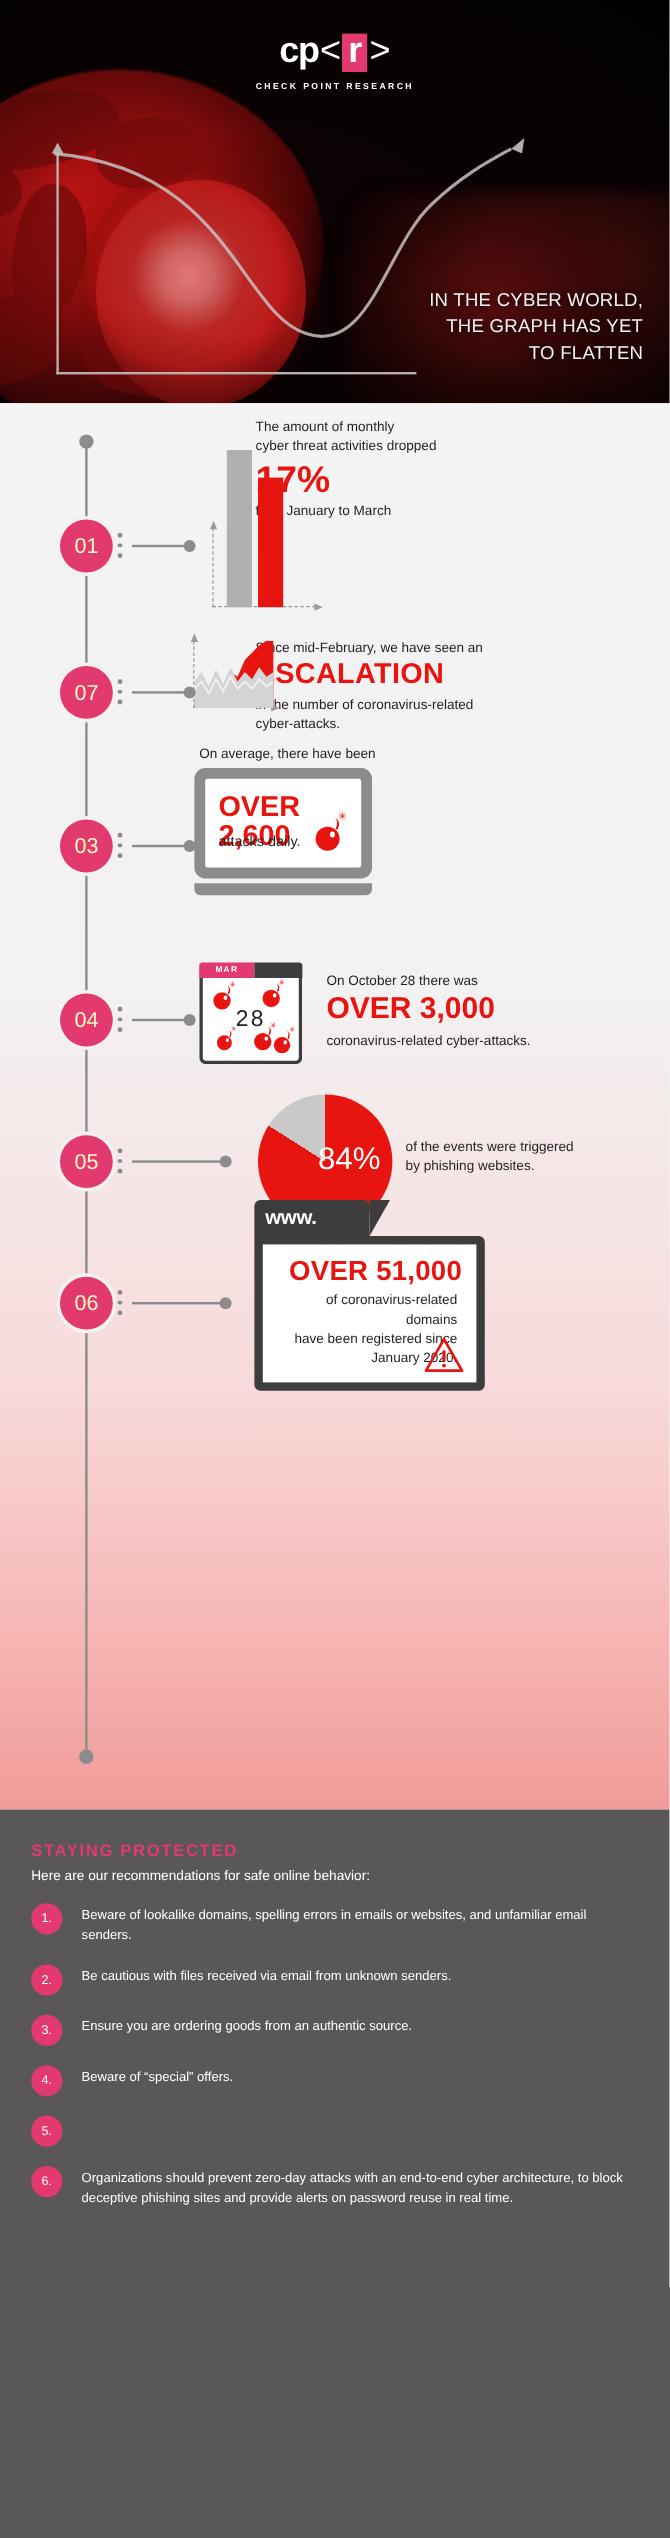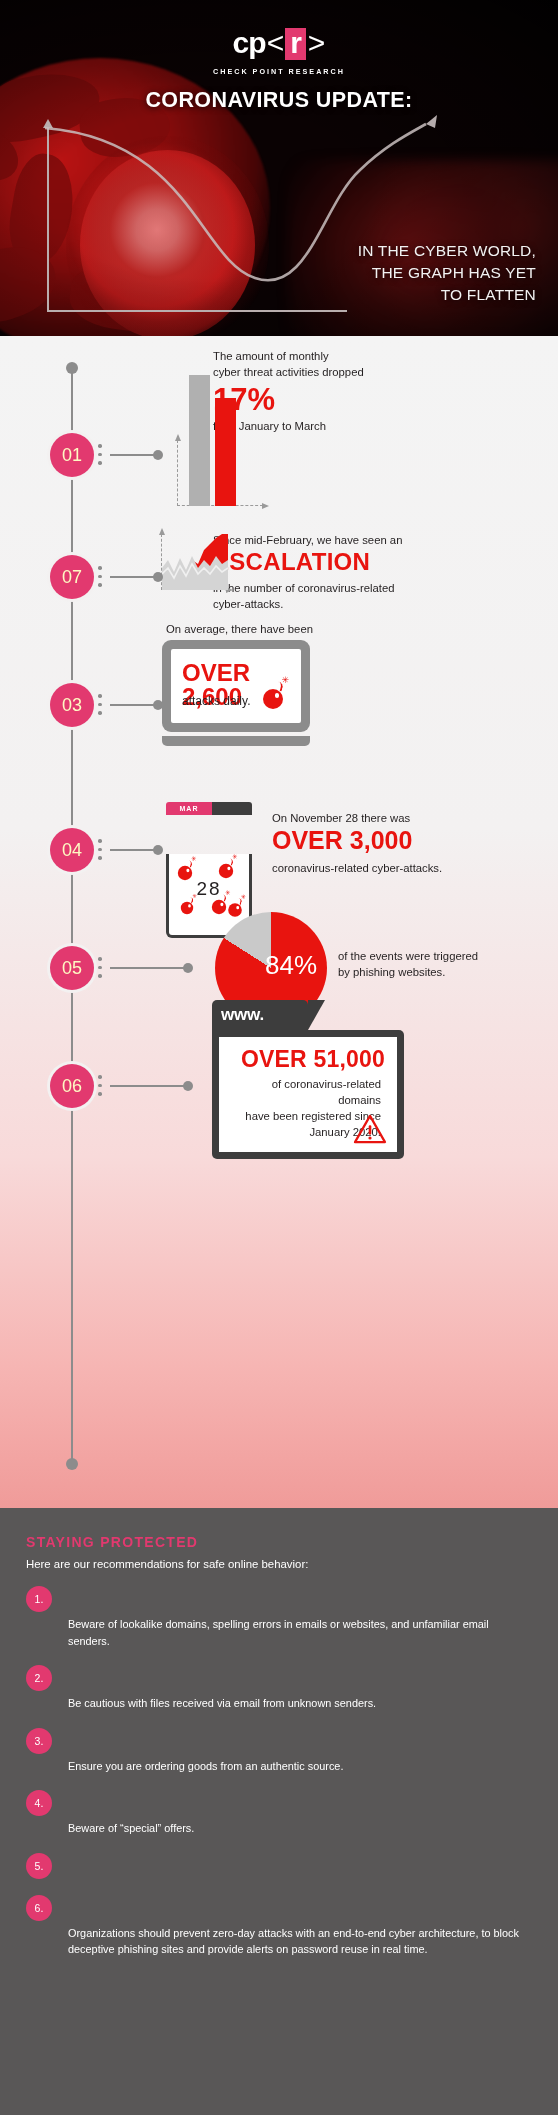--- a/index.html
+++ b/index.html
@@ -150,21 +150,21 @@
   .laptop .screen { width:100%; height:100%; background:#fff; border-radius:2px; position:relative; }
   .laptop .base { width:148px; height:10px; background:#8c8c8c; border-radius:0 0 5px 5px; margin-top:4px;}
 
   
   .cal { position:absolute; width:86px; }
   .cal .topbar{ position:relative; height:13px; }
   .cal .tabpink{ position:absolute; left:0; top:0; width:46px; height:13px; background:#e2396f;
      color:#fff; font-size:7px; font-weight:700; letter-spacing:1px; display:flex; align-items:center; justify-content:center;
      border-radius:3px 0 0 0;}
   .cal .tabdark{ position:absolute; left:46px; top:0; width:40px; height:13px; background:#3d3d3d; border-radius:0 3px 0 0;}
-  .cal .body{ border:3.5px solid #3d3d3d; border-top:none; background:#fff; height:84px; border-radius:0 0 6px 6px; position:relative;margin-top:39px;}
+  .cal .body{ border:3.5px solid #3d3d3d; border-top:none; background:#fff; height:72px; border-radius:0 0 6px 6px; position:relative;}
   .cal .daynum{ position:absolute; left:0; right:0; top:24px; text-align:center; font-size:19px; color:#231f20; letter-spacing:2px;}
 
   
   .pie { position:absolute; width:112px; height:112px; border-radius:50%;
     background:conic-gradient(#e8140f 0deg 302.4deg, #c9c9c9 302.4deg 360deg); }
   .pie-label { position:absolute; color:#fff; font-size:26px; font-weight:400; }
 
   
   .browser { position:absolute; }
   .browser .tab{ width:96px; height:30px; background:#3d3d3d; border-radius:5px 5px 0 0; position:relative;
@@ -188,21 +188,21 @@
   .footer {
     position:relative; width:558px; height:607px; background:#595757; padding:26px 26px 0 26px;
   }
   .f-title { color:#e2396f; font-size:14px; font-weight:700; letter-spacing:1.3px; margin-bottom:8px;}
   .f-lead { color:#fff; font-size:11.4px; margin-bottom:18px; }
   .f-row { display:flex; align-items:flex-start; margin-bottom:18px; }
   .f-num {
     flex:0 0 auto; width:26px; height:26px; border-radius:50%; background:#e2396f; color:#fff;
     font-size:10.5px; display:flex; align-items:center; justify-content:center; margin-right:16px; margin-top:-2px;
   }
-  .f-text { color:#fff; font-size:10.9px; line-height:1.52;margin-top:28px; }
+  .f-text { color:#fff; font-size:10.9px; line-height:1.52; }
 </style>
 </head>
 <body>
 
 <div class="header">
   <div class="hdr-globe"></div>
   <div class="hdr-continents">
     <i style="left:40px;  top:18px;  width:130px; height:62px;  transform:rotate(-12deg);"></i>
     <i style="left:18px;  top:70px;  width:72px;  height:50px;  transform:rotate(22deg);"></i>
     <i style="left:82px;  top:96px;  width:60px;  height:110px; transform:rotate(10deg);"></i>
@@ -220,21 +220,20 @@
   <svg class="hdr-curve" width="420" height="215">
     <path d="M5 18 C 150 30, 160 150, 215 168 C 268 186, 282 95, 320 60 C 345 36, 368 24, 386 14" fill="none" stroke="#c9bfbf" stroke-width="2.6" opacity=".85"></path>
     <path d="M386 14 l 11 -9 l -2 13 z" fill="#c9bfbf" opacity=".9"></path>
   </svg>
 
   <div class="logo">
     <div class="logo-mark"><span>cp</span><span class="lt">&lt;</span><span class="rbox">r</span><span class="gt">&gt;</span></div>
     <div class="logo-sub">CHECK POINT RESEARCH</div>
   </div>
 
-  <div class="hdr-title">CORONAVIRUS UPDATE:</div>
 
   <div class="hdr-sub">
     <div>IN THE CYBER WORLD,</div>
     <div>THE GRAPH HAS YET</div>
     <div>TO FLATTEN</div>
   </div>
 </div>
 
 <div class="body-wrap">
   <div class="tl-line"></div>
@@ -349,21 +348,21 @@
           <div class="spark">✳</div>
         </div>
       <div class="bomb" style="position:absolute; left:56px; top:46px; transform:scale(.68);">
           <div class="ball"></div>
           <div class="fuse"></div>
           <div class="spark">✳</div>
         </div>
     </div>
   </div>
 
-  <div class="txt" style="left:272px; top:474px;">On November 28 there was</div>
+  <div class="txt" style="left:272px; top:474px;">On October 28 there was</div>
   <div class="big-red s3" style="position:absolute; left:272px; top:492px;">OVER 3,000</div>
   <div class="txt" style="left:272px; top:524px;">coronavirus-related cyber-attacks.</div>
 
   <div class="badge" style="top:610px;">05</div>
   <div class="dots" style="top:621px;">
       <i></i>
       <i></i>
       <i></i>
     </div>
   <div class="connector" style="left:110px; top:631px; width:78px;"></div>

